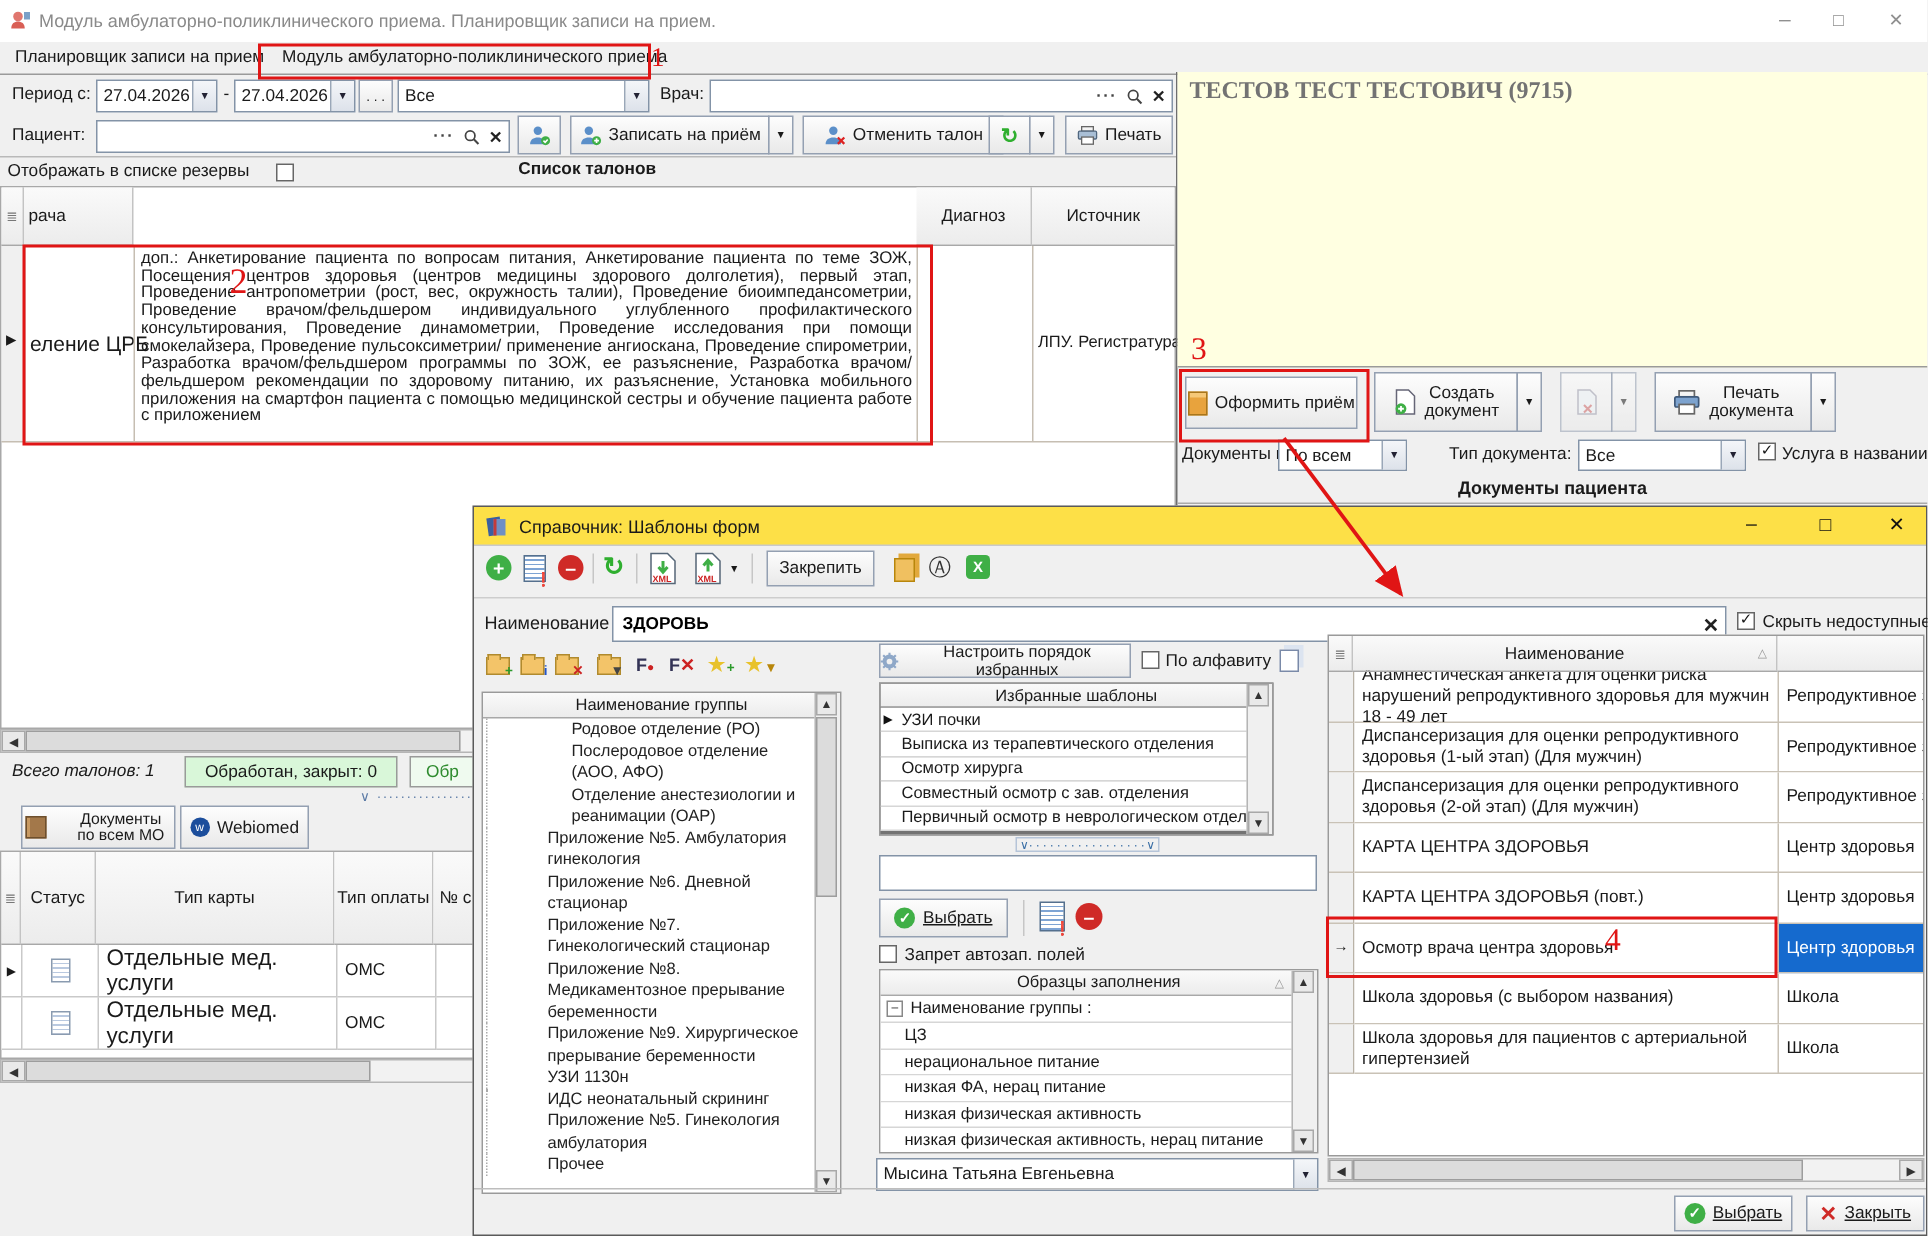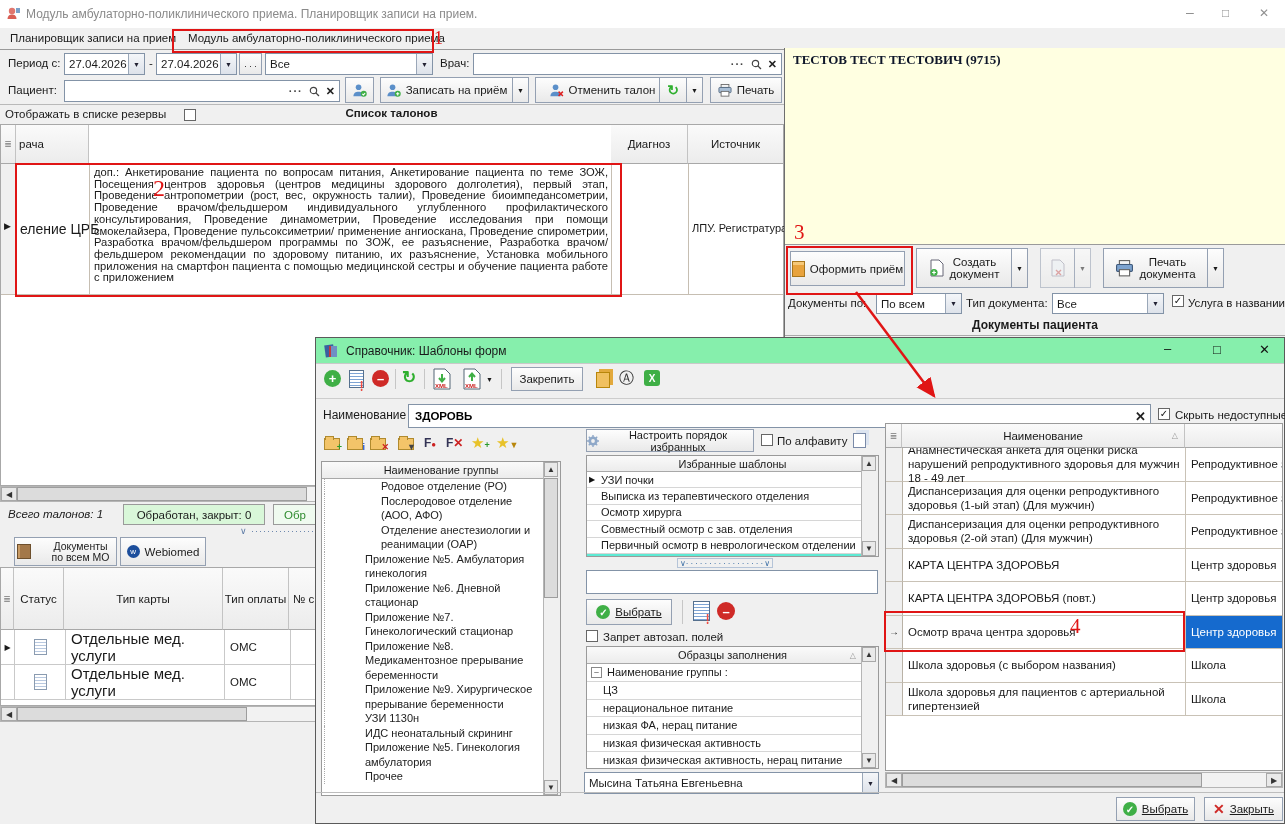--- a/index.html
+++ b/index.html
@@ -25,21 +25,21 @@
   
   .sb{position:absolute;background:#f2f2f2;border:1px solid #b5b5b5;box-sizing:border-box;}
   .sbb{position:absolute;background:#e9e9e9;border:1px solid #a8a8a8;display:flex;align-items:center;justify-content:center;font-size:8px;color:#333;box-sizing:border-box;}
   .thumb{position:absolute;background:#dcdcdc;border:1px solid #9d9d9d;box-sizing:border-box;}
   
   .annbox{position:absolute;border:2px solid #e01515;z-index:60;pointer-events:none;}
   .num{position:absolute;color:#e01515;font-family:"Liberation Serif",serif;z-index:61;}
   
   #dialog{position:absolute;left:315px;top:337px;width:970px;height:487px;background:#f0f0f0;border:1px solid #5a5a5a;box-sizing:border-box;z-index:20;}
   #dialog .inner{position:relative;width:100%;height:100%;}
-  .dtitle{position:absolute;left:0;top:0;right:0;height:26px;background:#86efac;border-bottom:1px solid #c9c9c9;display:flex;align-items:center;gap:7px;padding-left:7px;box-sizing:border-box;}
+  .dtitle{position:absolute;left:0;top:0;right:0;height:26px;background:#fde047;border-bottom:1px solid #c9c9c9;display:flex;align-items:center;gap:7px;padding-left:7px;box-sizing:border-box;}
   .wc{font-size:13px;color:#111;}
   .icround{display:inline-flex;width:17px;height:17px;border-radius:50%;color:#fff;align-items:center;justify-content:center;font-weight:bold;font-size:13px;}
   .icdoc{display:inline-block;width:13px;height:16px;border:1px solid #55708e;background:repeating-linear-gradient(180deg,#fff 0 2px,#7ea4d4 2px 3px);position:relative;}
   .sep{position:absolute;width:1px;background:#c6c6c6;}
   .fold{position:absolute;width:16px;height:12px;background:#f3c469;border:1px solid #b08a2e;box-sizing:border-box;}
   .fold:before{content:"";position:absolute;left:0;top:-3px;width:7px;height:3px;background:#f3c469;border:1px solid #b08a2e;border-bottom:none;}
   .badge{position:absolute;font-size:9px;font-weight:bold;line-height:1;}
   .titem{font-size:11px;line-height:14.5px;color:#222;border-left:1px dotted #aaa;}
   .titem.lvl1{padding-left:40px;}
   .titem.lvl2{padding-left:56px;}
@@ -272,21 +272,21 @@
         </div>
       </div>
   </div>
   <div class="sb" style="left:0;top:706px;width:420px;height:16px;">
     <span class="sbb" style="left:0;top:0;width:16px;height:14px;">◀</span>
     <span class="thumb" style="left:16px;top:0;width:230px;height:14px;"></span>
   </div>
 
   <div class="abs" style="left:784px;top:48px;width:1px;height:289px;background:#6e6e6e;"></div>
   <div class="abs" style="left:785px;top:48px;width:500px;height:197px;background:#ffffe1;border-bottom:1px solid #9a9a9a;box-sizing:border-box;">
-    <span style="position:absolute;left:8px;top:4px;font-family:'Liberation Serif',serif;font-weight:bold;font-size:13px;color:#0f172a;">ТЕСТОВ ТЕСТ ТЕСТОВИЧ (9715)</span>
+    <span style="position:absolute;left:8px;top:4px;font-family:'Liberation Serif',serif;font-weight:bold;font-size:16px;color:#737373;">ТЕСТОВ ТЕСТ ТЕСТОВИЧ (9715)</span>
   </div>
 
   <div class="btn" style="left:790px;top:251px;width:115px;height:35px;">
     <span style="width:11px;height:14px;background:#e8a33d;border:1px solid #a8761c;display:inline-block;box-shadow:inset 0 3px 0 #f6c877;"></span>
     <span>Оформить приём</span>
   </div>
   <div class="btn" style="left:916px;top:248px;width:96px;height:40px;">
     <span>
         <svg width="16" height="18" viewBox="0 0 16 18">
           <path d="M2 1h8l4 4v12H2z" fill="#fff" stroke="#667"></path>
@@ -312,21 +312,21 @@
           <rect x="3.5" y="0.5" width="9" height="3.5" fill="#f4f4f4" stroke="#666"></rect>
           <rect x="1" y="4" width="14" height="6" rx="1" fill="#7da3cf" stroke="#3f597a"></rect>
           <rect x="3.5" y="8.5" width="9" height="5.5" fill="#fff" stroke="#666"></rect>
         </svg>
       </span>
     <span class="t2"><span>Печать</span><br><span>документа</span></span>
   </div>
   <div class="btn" style="left:1207px;top:248px;width:17px;height:40px;font-size:7px;">▼</div>
 
   <span class="lbl" style="left:788px;top:297px;">Документы по:</span>
-  <div class="combo" style="left:876px;top:293px;width:86px;height:21px;">
+  <div class="combo" style="left:852px;top:293px;width:86px;height:21px;">
     <span class="val">По всем</span>
       <span class="arrbox">▼</span>
   </div>
   <span class="lbl" style="left:966px;top:297px;">Тип документа:</span>
   <div class="combo" style="left:1052px;top:293px;width:112px;height:21px;">
     <span class="val">Все</span>
       <span class="arrbox">▼</span>
   </div>
   <span class="cb abs" style="left:1172px;top:295px;">✓</span>
   <span class="lbl" style="left:1188px;top:297px;">Услуга в названии</span>
@@ -451,21 +451,21 @@
             <circle cx="6" cy="6" r="1.9" fill="#f0f0f0"></circle>
             <path d="M6 0v2M6 10v2M0 6h2M10 6h2M1.8 1.8l1.4 1.4M8.8 8.8l1.4 1.4M10.2 1.8L8.8 3.2M3.2 8.8L1.8 10.2" stroke="#8fa8c8" stroke-width="1.4"></path>
           </svg>
         </span>
     <span style="font-size:11px;">Настроить порядок избранных</span>
   </div>
   <span class="cb abs" style="left:445px;top:96px;"></span>
   <span class="lbl" style="left:461px;top:97px;">По алфавиту</span>
   <span class="abs" style="left:537px;top:95px;width:11px;height:13px;border:1px solid #7a8aa8;background:#fff;box-shadow:3px -3px 0 0 #dce4f0;"></span>
 
-  <div class="abs" style="left:270px;top:117px;width:293px;height:102px;background:#5eead4;border:1px solid #9a9a9a;box-sizing:border-box;overflow:hidden;">
+  <div class="abs" style="left:270px;top:117px;width:263px;height:102px;background:#737373;border:1px solid #9a9a9a;box-sizing:border-box;overflow:hidden;">
     <div class="hcell" style="height:16px;border-right:none;">
           <span style="font-size:11px;">Избранные шаблоны</span>
         </div>
     <div style="position:absolute;left:0;top:16px;width:276px;">
 
         <div class="frow">
           <span class="fmark">▶</span>
           <span>УЗИ почки</span>
         </div>
 

